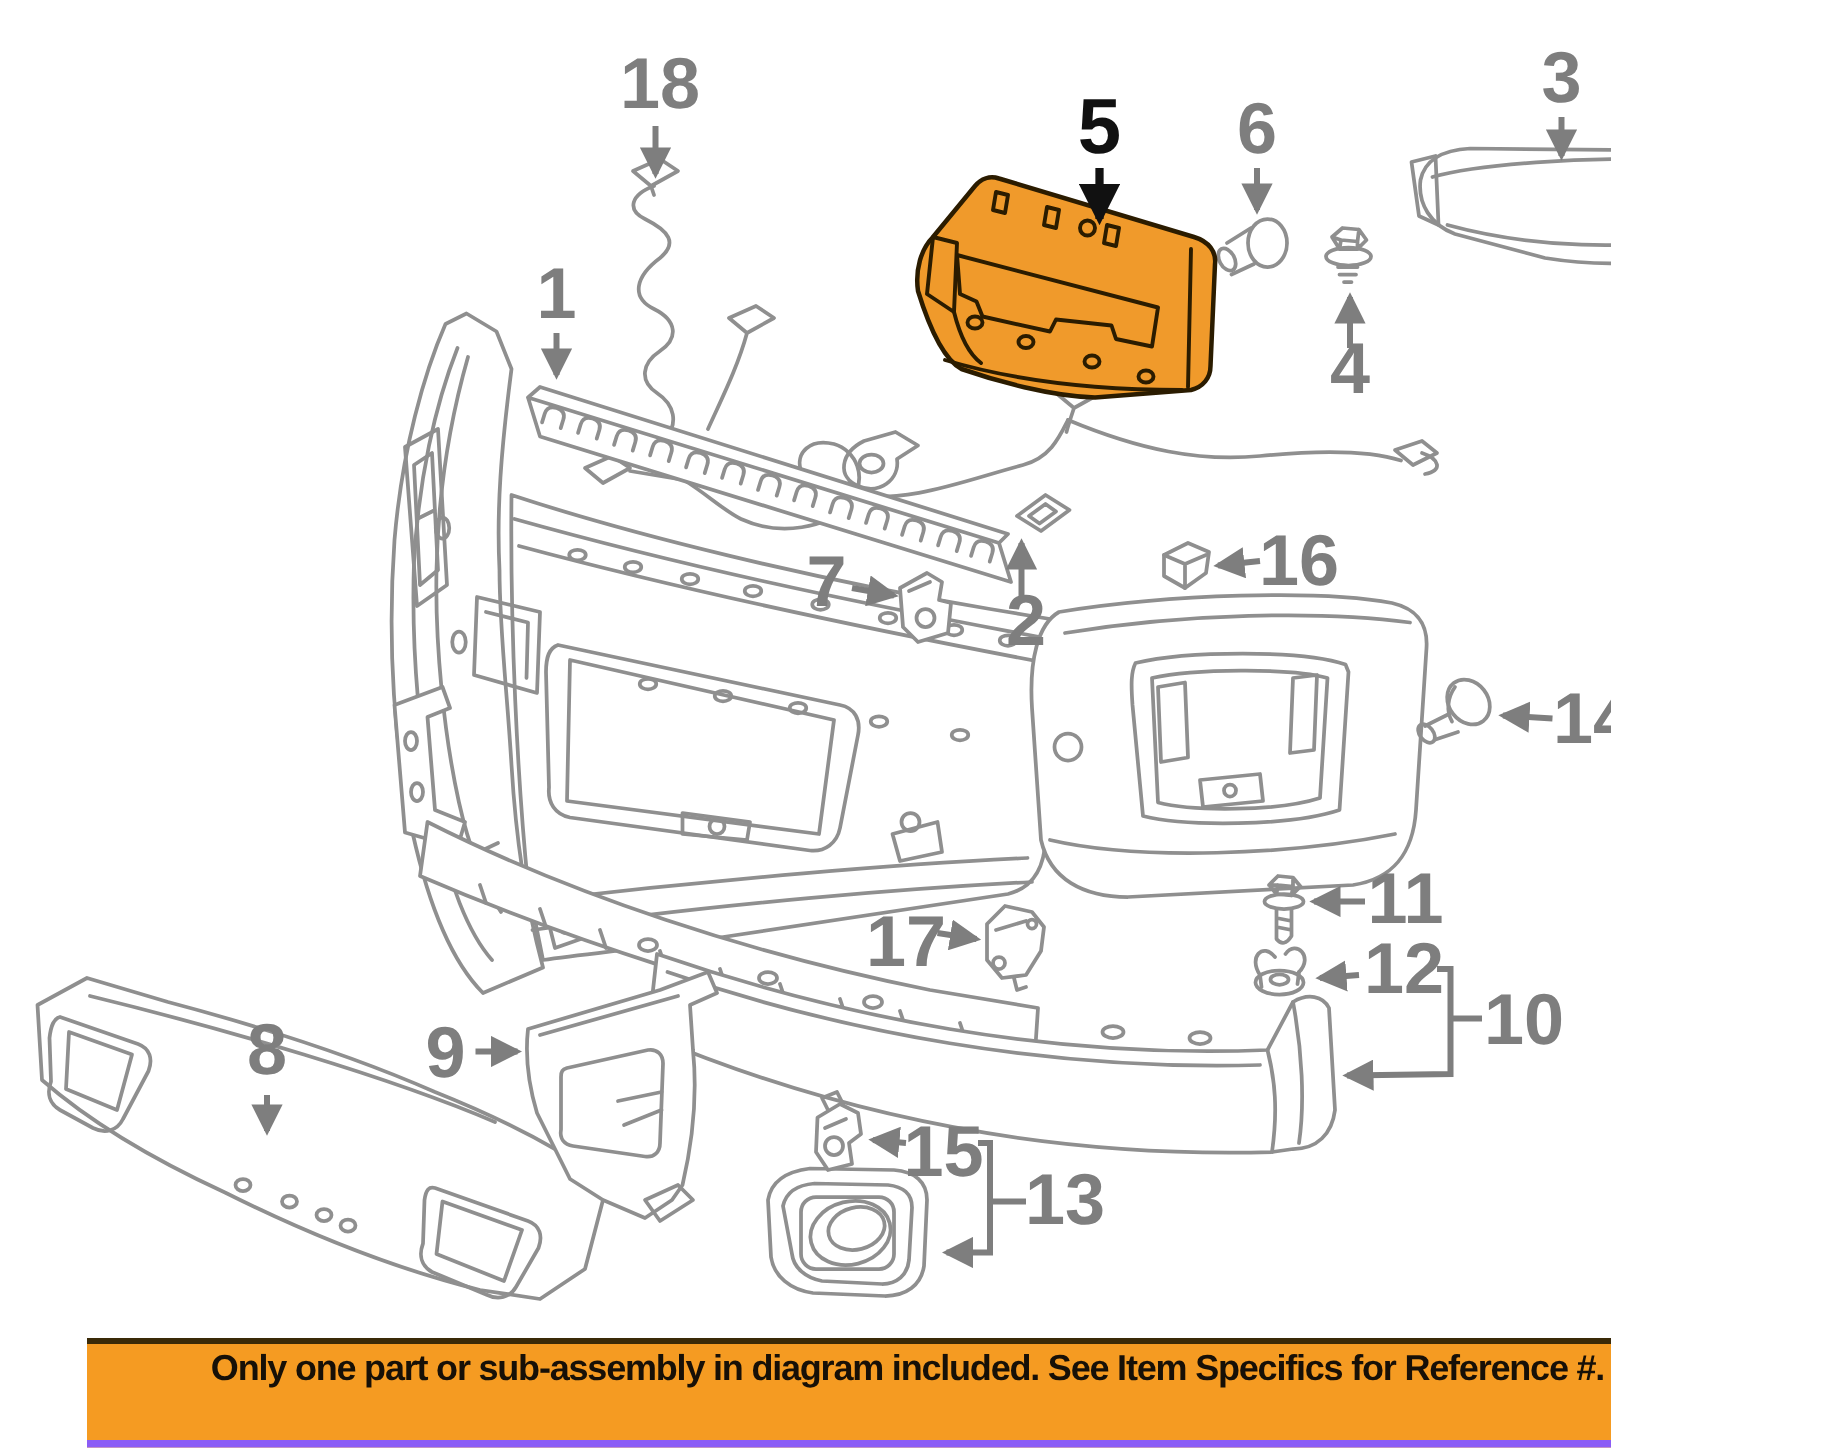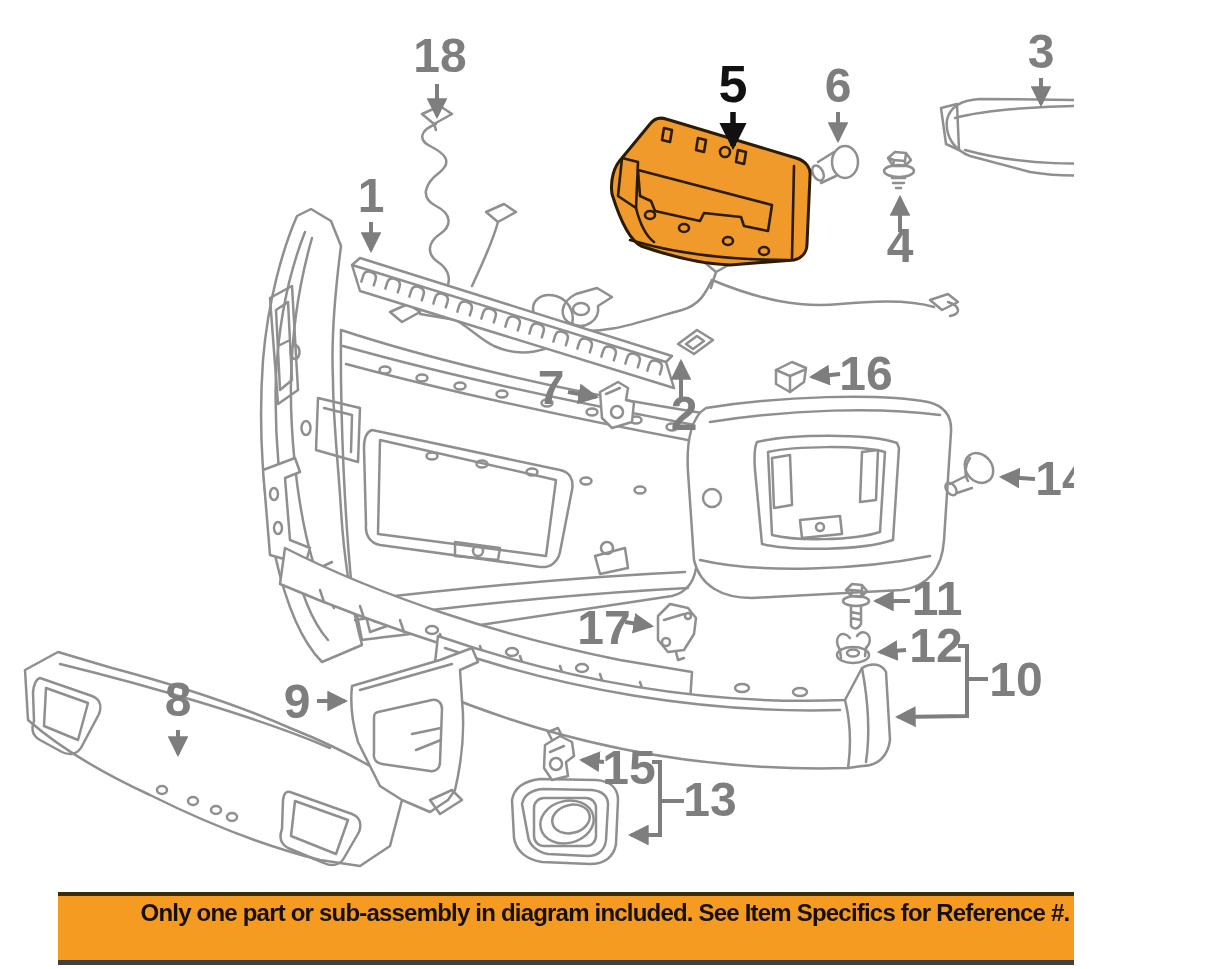--- a/index.html
+++ b/index.html
@@ -8,21 +8,21 @@
   svg{position:absolute;left:0;top:0;}
   .lineart{stroke:#8f8f8f;stroke-width:2.5;fill:none;stroke-linejoin:round;stroke-linecap:round;}
   .solid{fill:#ffffff;}
   .callout{font-family:"Liberation Sans",sans-serif;font-weight:bold;font-size:48px;fill:#7e7e7e;text-anchor:middle;}
   .callout-hl{font-family:"Liberation Sans",sans-serif;font-weight:bold;font-size:52px;fill:#111111;text-anchor:middle;}
   .arrow-g{stroke:#7e7e7e;stroke-width:4;fill:none;}
   .arrow-b{stroke:#111111;stroke-width:5.5;fill:none;}
   .hl{fill:#F09A2B;stroke:#2b1c00;stroke-width:3;stroke-linejoin:round;}
   .hl-line{fill:none;stroke:#2b1c00;stroke-width:2.6;stroke-linejoin:round;stroke-linecap:round;}
   .banner{position:absolute;left:58px;top:892px;width:1094px;height:63px;background:#F59B22;
-          border-top:4px solid #3a2a08;border-bottom:5px solid #404040;
+          border-top:4px solid #3a2a08;border-bottom:5px solid #8b5cf6;
           color:#171007;font-weight:bold;font-size:24px;line-height:31px;letter-spacing:-0.8px;
           text-align:center;padding-top:1px;}
 </style>
 </head>
 <body>
 
 <div class="stage">
 <svg width="1214" height="969" viewBox="0 0 1214 969">
   <defs>
     <marker id="ah-g" viewBox="0 0 10 10" refX="8.5" refY="5" markerWidth="5.2" markerHeight="5.2" orient="auto-start-reverse">

